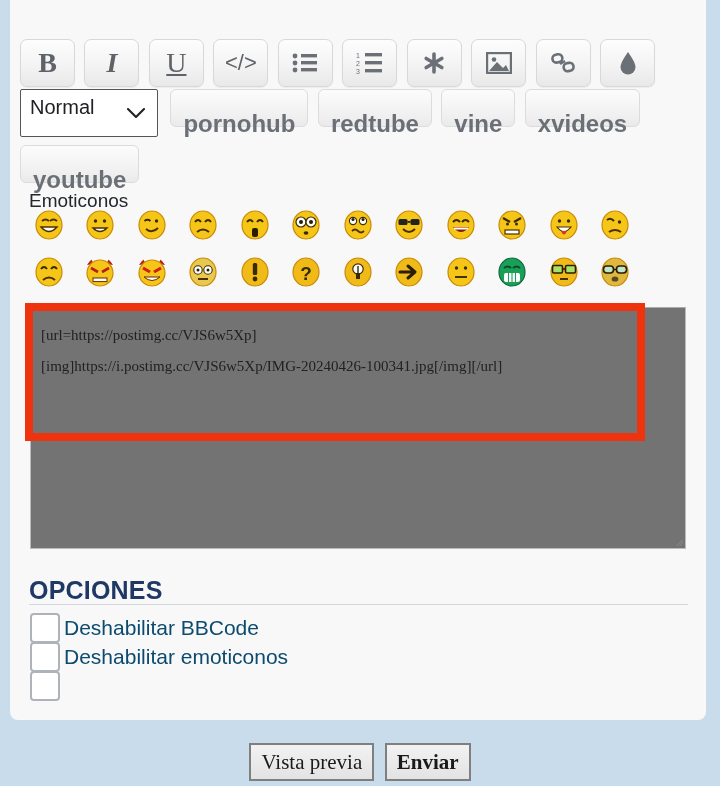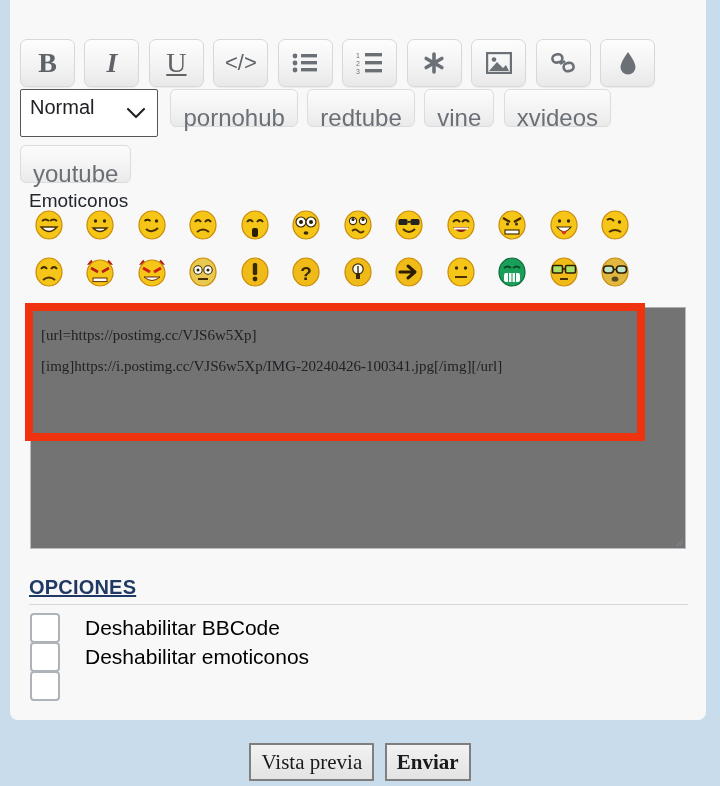--- a/index.html
+++ b/index.html
@@ -58,27 +58,27 @@
     line-height: 34px; padding-left: 9px;
     cursor: pointer;
   }
   .fmt-select .chev {
     position: absolute; right: 12px; top: 0; height: 100%;
     display: flex; align-items: center;
   }
   .sitebtn {
     display: inline-block; vertical-align: top;
     height: 38px; line-height: 36px;
-    padding: 10px 12px;
+    padding: 16px 12px;
     margin: 0 5px 9px 0;
     background: linear-gradient(to bottom,#fcfcfc 0%,#f3f3f3 55%,#eaeaea 100%);
     border: 1px solid #dcdcdc;
     border-radius: 6px;
     color: #6b7077;
-    font-size: 24px; font-weight: normal;
+    font-size: 24px; font-weight: bold;
     cursor: pointer;
   }
 
   
   .emo-label {
     position: absolute; left: 29px; top: 190px;
     font-size: 19px; font-weight: normal; color: #23272e;
   }
   .emo-rows { position: absolute; left: 34px; top: 210px; width: 660px; }
   .emo {
@@ -128,42 +128,41 @@
     position: absolute;
     left: 25px; top: 303px;
     width: 620px; height: 138px;
     border: 8px solid #f0330f;
     pointer-events: none;
   }
 
   
   .opt-title {
     position: absolute; left: 29px; top: 576px;
-    font-size: 20px; font-weight: bold; color: #1f3864;
+    font-size: 25px; font-weight: bold; color: #1f3864;
     letter-spacing: .2px;
-    text-decoration: underline;
   }
   .opt-rule {
     position: absolute; left: 29px; top: 604px;
     width: 659px; height: 1px; background: #d4d8dd;
   }
   .opt-list { position: absolute; left: 30px; top: 613px; width: 650px; }
   .opt-row { display: flex; align-items: center; height: 29px; }
   .cbox {
     width: 30px; height: 30px;
     border: 2px solid #aeb3b9;
     border-radius: 4px;
     background: #fff;
     flex: 0 0 auto;
     cursor: pointer;
   }
   .opt-row .lbl {
-    margin-left: 25px;
+    margin-left: 4px;
     font-size: 21px;
-    color: #000000;
+    color: #0c4a6e;
   }
 
   
   .footer {
     position: absolute; left: 0; top: 732px; width: 720px;
     text-align: center;
   }
   .fbtn {
     display: inline-block;
     height: 38px; line-height: 34px;

